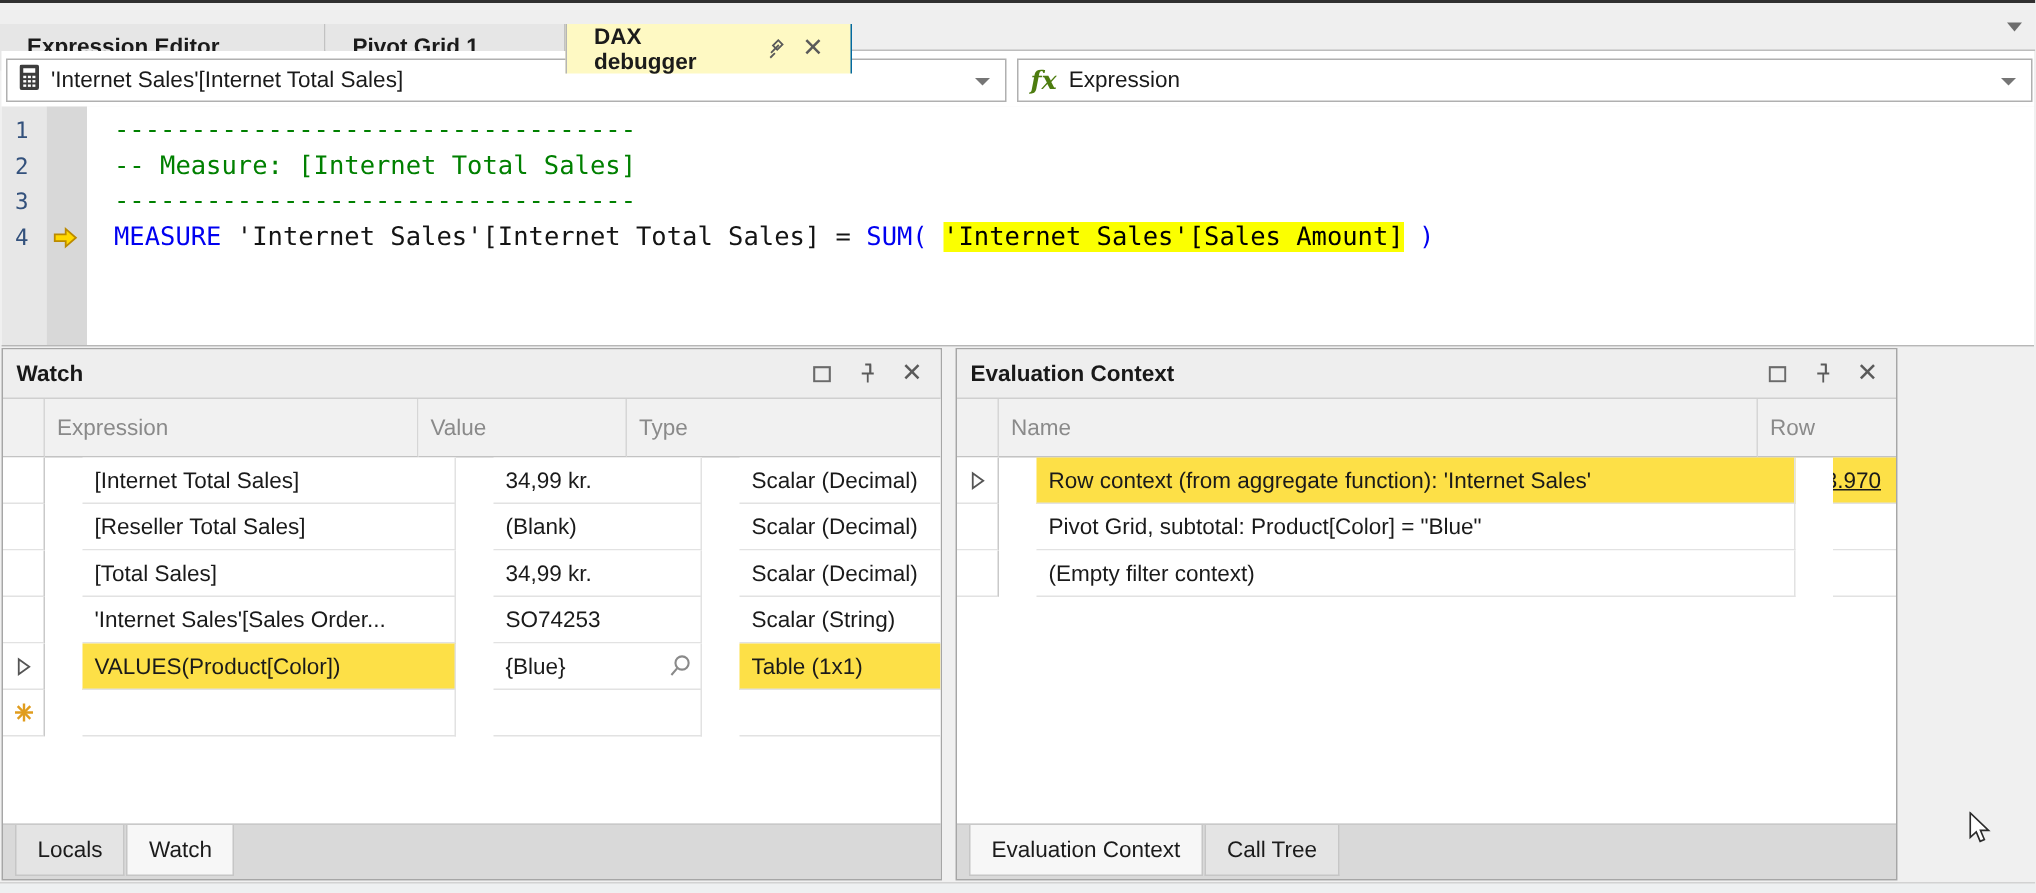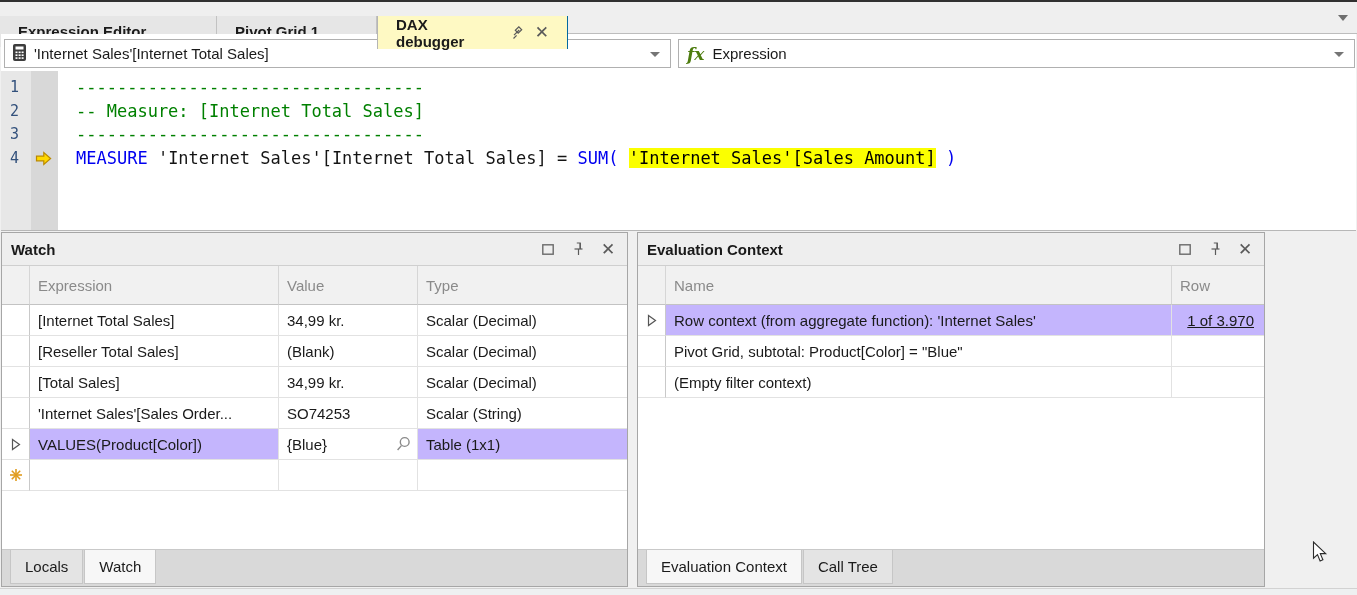--- a/index.html
+++ b/index.html
@@ -77,28 +77,28 @@
   .panel-body { position:absolute; left:0; top:33px; right:0; bottom:37px; background:#ffffff; overflow:hidden; }
   .grid-row, .grid-header { display:grid; }
   .watch-grid { grid-template-columns:28px 249px 139px 1fr; }
   .eval-grid  { grid-template-columns:28px 506px 1fr; }
   .grid-header { height:39px; }
   .grid-header .hcell {
     background:#f1f1f1; color:#8a8a8a; font-size:15px; display:flex; align-items:center;
     padding-left:8px; border-right:1px solid #d6d6d6; border-bottom:1px solid #c3c3c3;
   }
   .grid-header .hcell.gutter { padding-left:0; }
-  .grid-row { height:31px; }
+  .grid-row { height:31px;gap:25px; }
   .cell {
     font-size:15px; display:flex; align-items:center; padding-left:8px;
     border-right:1px solid #e2e2e2; border-bottom:1px solid #e2e2e2;
     white-space:nowrap; overflow:hidden; background:#ffffff; position:relative;
   }
   .cell.gutter { padding-left:0; justify-content:center; border-right:1px solid #c9c9c9; }
-  .cell.sel { background:#c4b5fd; }
+  .cell.sel { background:#fde047; }
   .cell.num { justify-content:flex-end; padding-right:10px; padding-left:0; }
   .magnifier { position:absolute; right:6px; top:7px; }
 
   
   .panel-tabstrip {
     position:absolute; left:0; bottom:0; width:100%; height:37px; background:#d9d9d9;
     border-top:1px solid #c9c9c9; display:flex; align-items:flex-start; padding-left:8px;
   }
   .tool-tab {
     height:34px; display:flex; align-items:center; padding:0 14px; font-size:15px; color:#1b1b1b;

